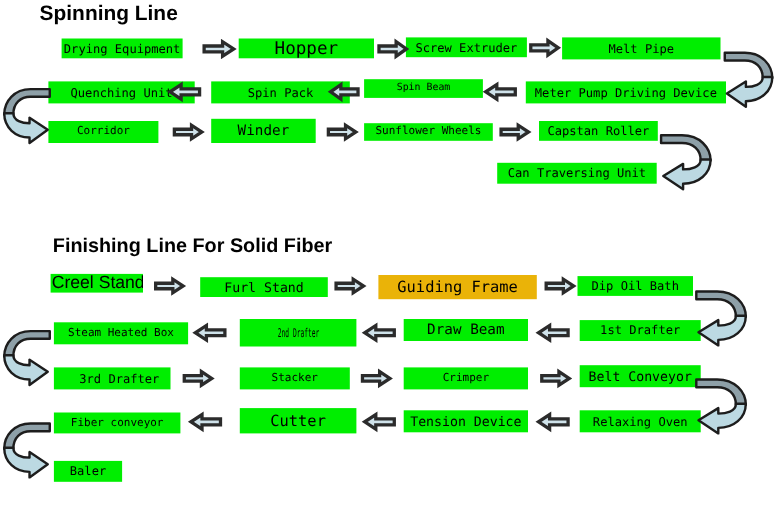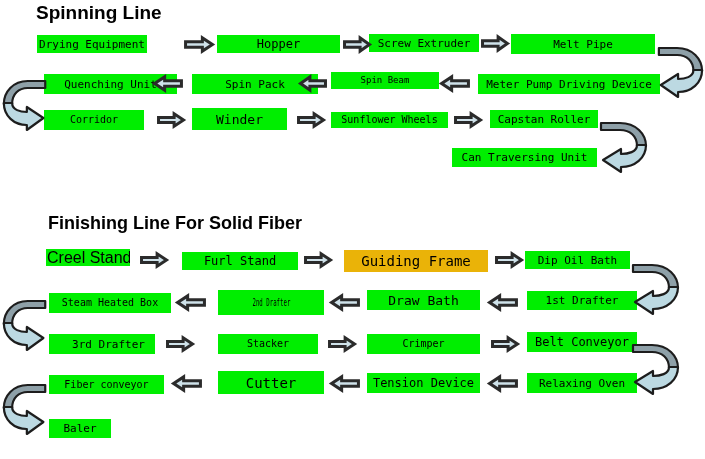--- a/index.html
+++ b/index.html
@@ -52,22 +52,22 @@
   .arrow svg{display:block;overflow:visible;}
   .curve{position:absolute;}
   .curve svg{display:block;overflow:visible;}
 </style>
 </head>
 <body>
 
 <div id="canvas">
     <div class="title" style="left: 36px; top: 2px; font-size: 19px;">Spinning Line</div>
     <div class="title" style="left: 48px; top: 213px; font-size: 18px;">Finishing Line For Solid Fiber</div>
-    <div class="node" style="left: 37px; top: 35px; width: 110px; height: 18px; font-size: 11px; background: rgb(0, 238, 0); color: rgb(0, 0, 0);">Drying Equipment</div>
-    <div class="node" style="left: 217px; top: 35px; width: 123px; height: 18px; font-size: 12px; background: rgb(0, 238, 0); color: rgb(0, 0, 0);">Hopper</div>
+    <div class="node" style="left: 56px; top: 35px; width: 110px; height: 18px; font-size: 11px; background: rgb(0, 238, 0); color: rgb(0, 0, 0);">Drying Equipment</div>
+    <div class="node" style="left: 217px; top: 35px; width: 123px; height: 18px; font-size: 16px; background: rgb(0, 238, 0); color: rgb(0, 0, 0);">Hopper</div>
     <div class="node" style="left: 369px; top: 34px; width: 110px; height: 18px; font-size: 11px; background: rgb(0, 238, 0); color: rgb(0, 0, 0);">Screw Extruder</div>
     <div class="node" style="left: 511px; top: 34px; width: 144px; height: 20px; font-size: 11px; background: rgb(0, 238, 0); color: rgb(0, 0, 0);">Melt Pipe</div>
     <div class="arrow" style="left: 185px; top: 37px;">
       <svg width="28" height="15" viewBox="0 0 100 50" preserveAspectRatio="none">
         <path d="M2,16 L62,16 L62,3 L98,25 L62,47 L62,34 L2,34 Z" fill="#cfe2ea" stroke="#2b2b2b" stroke-width="3" stroke-linejoin="miter" vector-effect="non-scaling-stroke"></path>
       </svg>
     </div>
     <div class="arrow" style="left: 344px; top: 37px;">
       <svg width="26" height="15" viewBox="0 0 100 50" preserveAspectRatio="none">
         <path d="M2,16 L62,16 L62,3 L98,25 L62,47 L62,34 L2,34 Z" fill="#cfe2ea" stroke="#2b2b2b" stroke-width="3" stroke-linejoin="miter" vector-effect="non-scaling-stroke"></path>
@@ -157,21 +157,21 @@
     </div>
     <div class="arrow" style="left: 496px; top: 253px;">
       <svg width="26" height="14" viewBox="0 0 100 50" preserveAspectRatio="none">
         <path d="M2,16 L62,16 L62,3 L98,25 L62,47 L62,34 L2,34 Z" fill="#cfe2ea" stroke="#2b2b2b" stroke-width="3" stroke-linejoin="miter" vector-effect="non-scaling-stroke"></path>
       </svg>
     </div>
     <div class="node" style="left: 49px; top: 293px; width: 122px; height: 20px; font-size: 10px; background: rgb(0, 238, 0); color: rgb(0, 0, 0);">Steam Heated Box</div>
     <div class="node condensed" style="left: 218px; top: 290px; width: 106px; height: 25px; font-size: 11px; background: rgb(0, 238, 0); color: rgb(0, 0, 0);">
       <span>2nd Drafter</span>
     </div>
-    <div class="node" style="left: 367px; top: 290px; width: 113px; height: 20px; font-size: 13px; background: rgb(0, 238, 0); color: rgb(0, 0, 0);">Draw Bath</div>
+    <div class="node" style="left: 367px; top: 290px; width: 113px; height: 20px; font-size: 13px; background: rgb(0, 238, 0); color: rgb(0, 0, 0);">Draw Beam</div>
     <div class="node" style="left: 527px; top: 291px; width: 110px; height: 19px; font-size: 11px; background: rgb(0, 238, 0); color: rgb(0, 0, 0);">1st Drafter</div>
     <div class="arrow" style="left: 177px; top: 295px;">
       <svg width="28" height="15" viewBox="0 0 100 50" preserveAspectRatio="none">
         <path d="M98,16 L38,16 L38,3 L2,25 L38,47 L38,34 L98,34 Z" fill="#cfe2ea" stroke="#2b2b2b" stroke-width="3" stroke-linejoin="miter" vector-effect="non-scaling-stroke"></path>
       </svg>
     </div>
     <div class="arrow" style="left: 331px; top: 295px;">
       <svg width="28" height="15" viewBox="0 0 100 50" preserveAspectRatio="none">
         <path d="M98,16 L38,16 L38,3 L2,25 L38,47 L38,34 L98,34 Z" fill="#cfe2ea" stroke="#2b2b2b" stroke-width="3" stroke-linejoin="miter" vector-effect="non-scaling-stroke"></path>
       </svg>

